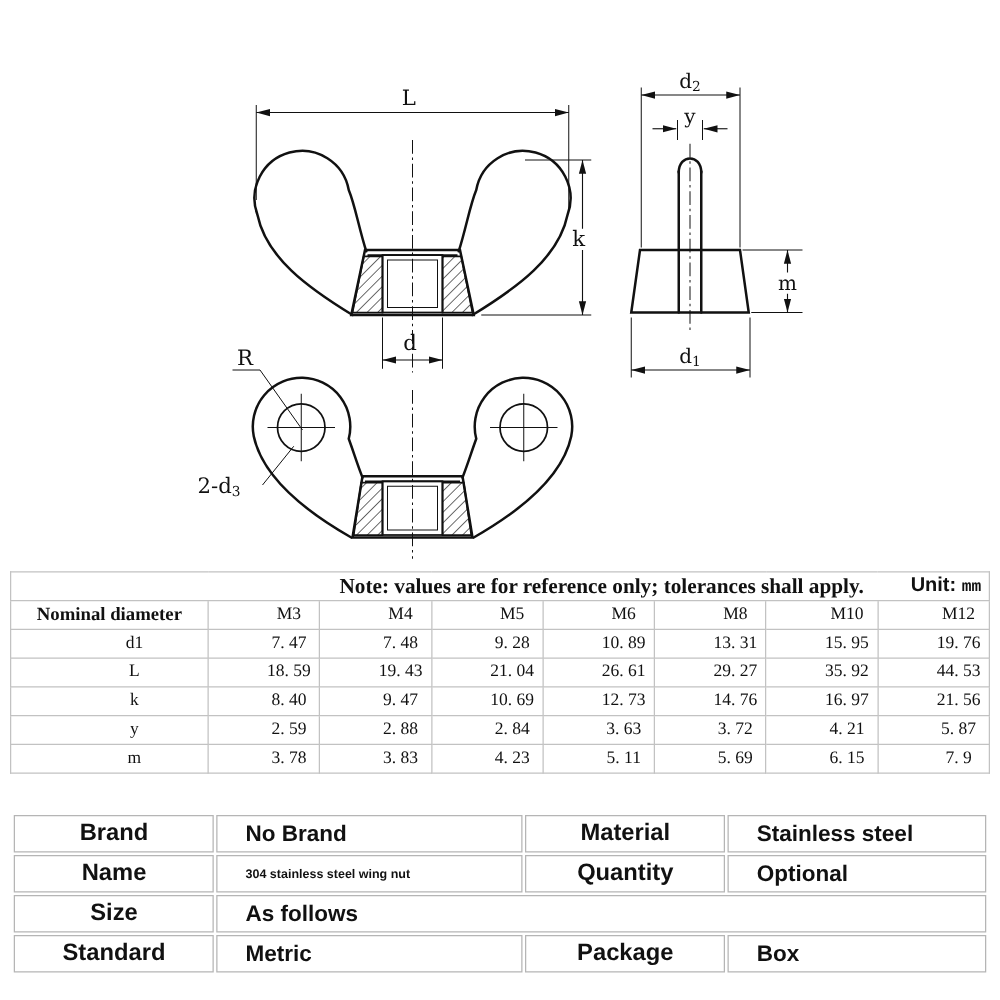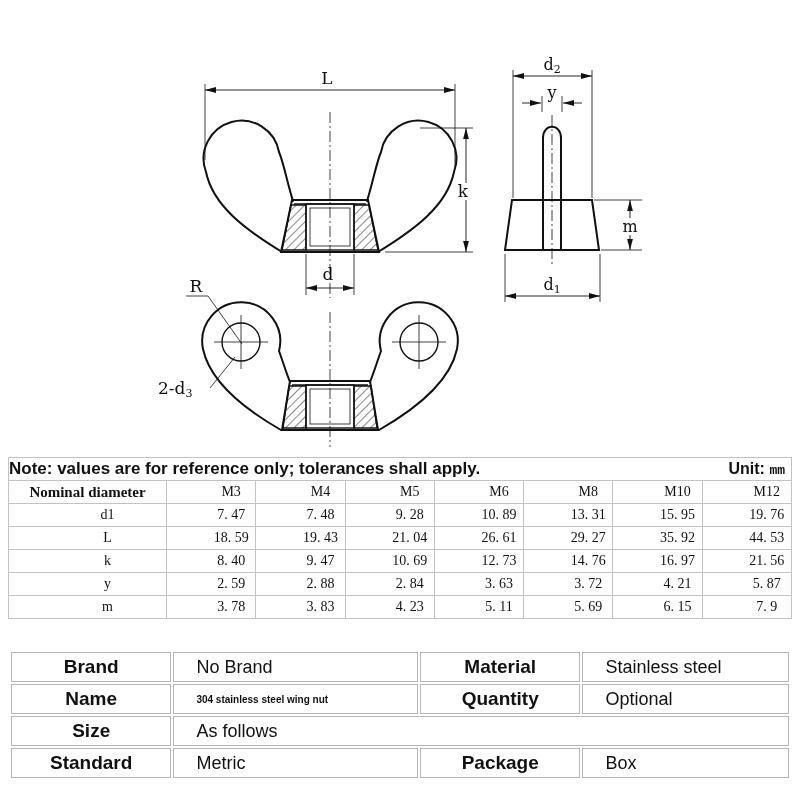--- a/index.html
+++ b/index.html
@@ -20,32 +20,32 @@
   .hatchfill{fill:url(#hatch);stroke:none;}
 
   
   #dimtable{position:absolute;left:8px;top:457px;width:784px;border-collapse:collapse;
             table-layout:fixed;}
   #dimtable td{border:1px solid #c2c2c2;height:22px;text-align:center;vertical-align:middle;
                padding:0;overflow:hidden;white-space:nowrap;}
   #dimtable td.lab{font-size:15px;font-weight:600;font-family:Liberation Serif, serif;}
   #dimtable td.mono{font-family:Liberation Serif, serif;font-size:14px;padding-left:40px;}
   .noterow{position:relative;width:100%;height:22px;}
-  .note-text{position:absolute;left:0;right:100px;top:0;bottom:0;text-align:left;
-             font-size:17px;font-weight:600;line-height:22px;}
+  .note-text{position:absolute;left:0;right:100px;top:0;bottom:0;text-align:right;
+             font-size:17px;font-weight:600;line-height:22px;font-family:Liberation Serif, serif;}
   .unit-wrap{position:absolute;right:6px;top:0;height:22px;line-height:22px;font-size:16px;font-weight:700;}
   .unit-mm{font-family:"Liberation Mono","DejaVu Sans Mono",monospace;font-size:13px;font-weight:700;}
 
   
   #prodtable{position:absolute;left:9px;top:650px;width:782px;border-collapse:separate;
              border-spacing:2px;table-layout:fixed;}
   #prodtable td{border:1px solid #b5b5b5;height:28px;vertical-align:middle;padding:0 22px;
                 overflow:hidden;white-space:nowrap;}
   #prodtable td.plab{text-align:center;font-size:19px;font-weight:600;}
-  #prodtable td.pval{text-align:left;font-size:18px;font-weight:400;}
+  #prodtable td.pval{text-align:left;font-size:18px;font-weight:700;}
   #prodtable td.pval-small{text-align:left;font-size:10px;font-weight:600;}
 </style>
 </head>
 <body>
 
 <div id="page">
 
   <div id="drawing">
     <svg width="800" height="457" viewBox="0 0 800 457">
       <defs>

